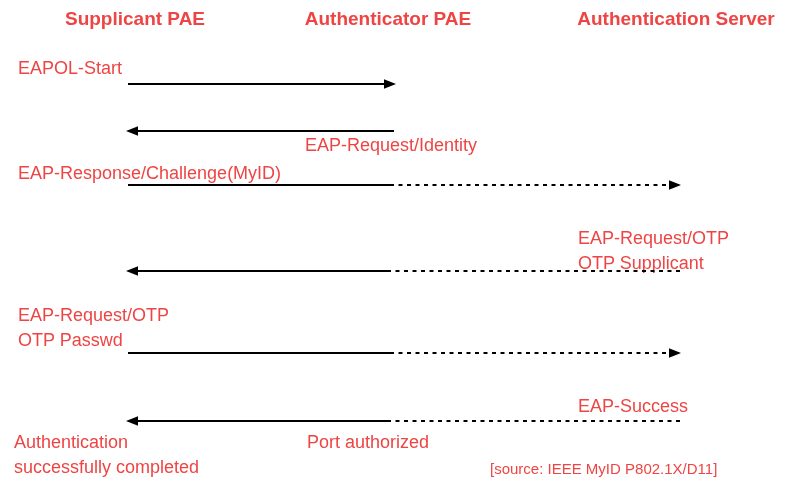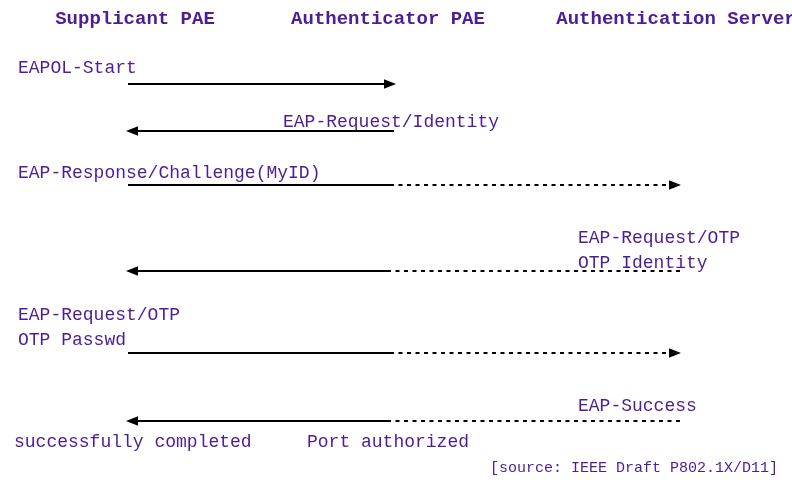--- a/index.html
+++ b/index.html
@@ -7,40 +7,41 @@
     margin: 0;
     padding: 0;
     background: #ffffff;
   }
   #diagram-root {
     position: relative;
     width: 792px;
     height: 488px;
     background: #ffffff;
     overflow: hidden;
-    font-family: Liberation Mono, monospace;
-    color: #4c1d95;
+    font-family: Liberation Sans, sans-serif;
+    color: #ef4444;
   }
   .lane-header {
     position: absolute;
     font-size: 19px;
     font-weight: bold;
     white-space: nowrap;
     transform: translateX(-50%);
     letter-spacing: 0px;
   }
   .msg-label {
     position: absolute;
     font-size: 18px;
     font-weight: normal;
     white-space: nowrap;
     line-height: 25px;
   }
   .msg-label.center {
     transform: translateX(-50%);
+    margin-top: 23px;
   }
   .source-note {
     position: absolute;
     font-size: 15px;
     white-space: nowrap;
   }
   svg.arrow-layer {
     position: absolute;
     left: 0;
     top: 0;
@@ -83,42 +84,43 @@
   <div class="msg-label center" style="left:391px; top:110px;">
     <span>EAP-Request/Identity</span>
   </div>
 
   <div class="msg-label" style="left:18px; top:161px;">
     <span>EAP-Response/Challenge(MyID)</span>
   </div>
 
   <div class="msg-label" style="left:578px; top:226px;">
     <div>EAP-Request/OTP</div>
-    <div>OTP Identity</div>
+    <div>OTP Supplicant</div>
   </div>
 
   <div class="msg-label" style="left:18px; top:303px;">
     <div>EAP-Request/OTP</div>
     <div>OTP Passwd</div>
   </div>
 
   <div class="msg-label" style="left:578px; top:394px;">
     <span>EAP-Success</span>
   </div>
 
   <div class="msg-label" style="left:307px; top:430px;">
     <span>Port authorized</span>
   </div>
 
   <div class="msg-label" style="left:14px; top:430px;">
+    <div>Authentication</div>
     <div>successfully completed</div>
   </div>
 
   <div class="source-note" style="left:490px; top:460px;">
-    <span>[source: IEEE Draft P802.1X/D11]</span>
+    <span>[source: IEEE MyID P802.1X/D11]</span>
   </div>
 
   <svg class="arrow-layer" viewBox="0 0 792 488">
 
     <g>
       <line class="seg-solid" x1="128" y1="84" x2="388" y2="84"></line>
       <polygon class="head-fill" points="396,84 384,79.2 384,88.8"></polygon>
     </g>
 
     <g>

